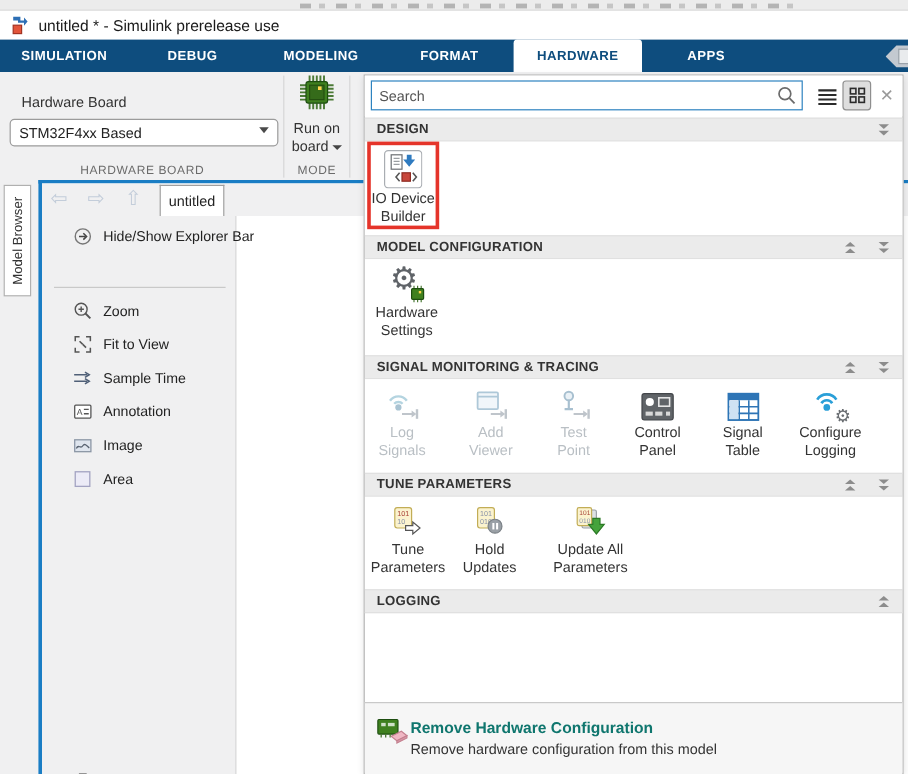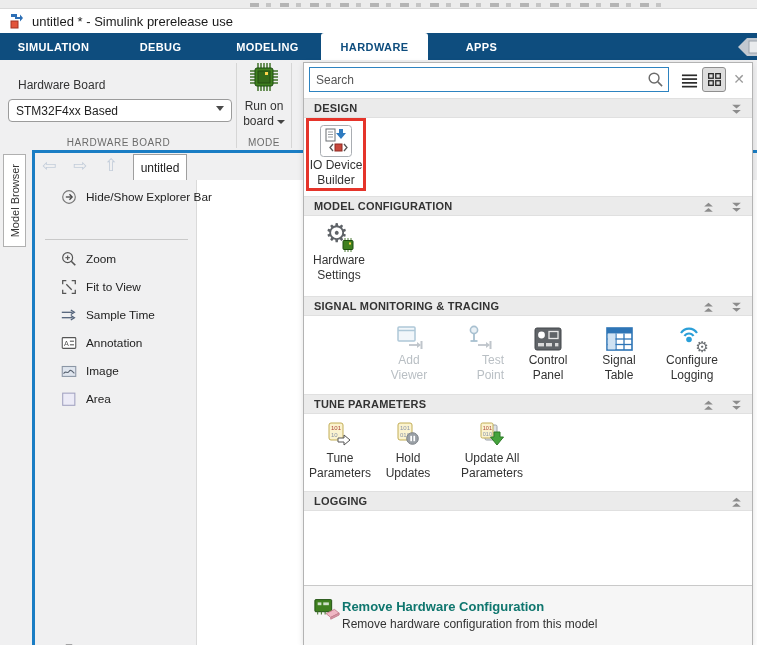--- a/index.html
+++ b/index.html
@@ -112,20 +112,21 @@
       <polygon points="3,1 9,1 9,4 12,4 12,1.5 15,5 12,8.5 12,6 7,6 7,4 3,4" fill="#2d6fb5"></polygon>
       <rect x="3" y="8" width="7" height="7" fill="#e2543a" stroke="#a33322" stroke-width="1"></rect>
     </svg>
     <span class="title">untitled * - Simulink prerelease use</span>
   </div>
 
   <div class="ribbon">
     <div class="rtab">SIMULATION</div>
     <div class="rtab">DEBUG</div>
     <div class="rtab">MODELING</div>
+    <div class="rtab">FORMAT</div>
     <div class="rtab active">HARDWARE</div>
     <div class="rtab">APPS</div>
     <svg class="ribbon-clip" width="24" height="22" viewBox="0 0 24 22">
       <polygon points="0,11 9,2 22,2 22,20 9,20" fill="#c3c9d0"></polygon>
       <rect x="11" y="5" width="10" height="12" fill="#e9ebed" stroke="#9aa2aa"></rect>
     </svg>
   </div>
 
   <div class="toolbar">
     <div class="hb-label">Hardware Board</div>
@@ -387,34 +388,48 @@
             </svg>
         </span>
         <span class="chev pos-down">
           <svg width="13" height="13" viewBox="0 0 12 12">
               <polygon points="2,1.5 10,1.5 6,5" fill="#8c8c8c"></polygon>
               <polygon points="2,6.5 10,6.5 6,10" fill="#8c8c8c"></polygon>
             </svg>
         </span>
       </div>
       <div class="sec-content" style="height:78px;">
+        <div class="tile disabled" style="left:5px;width:52px;">
+          <div class="tile-icon">
+            <svg width="30" height="28" viewBox="0 0 30 28">
+                <path d="M5 10 A8.5 8.5 0 0 1 19 10" fill="none" stroke="#b4d4e0" stroke-width="2"></path>
+                <path d="M8.5 12.5 A4.8 4.8 0 0 1 15.5 12.5" fill="none" stroke="#b4d4e0" stroke-width="2"></path>
+                <circle cx="12" cy="15.5" r="2.6" fill="#a9c3d2"></circle>
+                <line x1="15" y1="21" x2="24" y2="21" stroke="#bfc5cb" stroke-width="1.8"></line>
+                <polygon points="23,18 27,21 23,24" fill="#bfc5cb"></polygon>
+                <rect x="26.5" y="17" width="2" height="8" fill="#bfc5cb"></rect>
+              </svg>
+          </div>
+          <div class="tile-label">Log
+Signals</div>
+        </div>
         <div class="tile disabled" style="left:78px;width:54px;">
           <div class="tile-icon">
             <svg width="30" height="28" viewBox="0 0 30 28">
                 <rect x="4" y="3" width="17" height="14" rx="1" fill="#f1f6fa" stroke="#aec8d8" stroke-width="1.5"></rect>
                 <line x1="4" y1="6.5" x2="21" y2="6.5" stroke="#aec8d8" stroke-width="1.5"></line>
                 <line x1="15" y1="21" x2="24" y2="21" stroke="#bfc5cb" stroke-width="1.8"></line>
                 <polygon points="23,18 27,21 23,24" fill="#bfc5cb"></polygon>
                 <rect x="26.5" y="17" width="2" height="8" fill="#bfc5cb"></rect>
               </svg>
           </div>
           <div class="tile-label">Add
 Viewer</div>
         </div>
-        <div class="tile disabled" style="left:148px;width:52px;text-align:right;">
+        <div class="tile disabled" style="left:148px;width:52px;">
           <div class="tile-icon">
             <svg width="30" height="28" viewBox="0 0 30 28">
                 <circle cx="11" cy="6" r="3.6" fill="#eaf1f6" stroke="#a8c0d0" stroke-width="1.6"></circle>
                 <line x1="11" y1="9.6" x2="11" y2="17" stroke="#a8c0d0" stroke-width="1.8"></line>
                 <line x1="7.5" y1="17" x2="14.5" y2="17" stroke="#a8c0d0" stroke-width="1.8"></line>
                 <line x1="15" y1="21" x2="24" y2="21" stroke="#bfc5cb" stroke-width="1.8"></line>
                 <polygon points="23,18 27,21 23,24" fill="#bfc5cb"></polygon>
                 <rect x="26.5" y="17" width="2" height="8" fill="#bfc5cb"></rect>
               </svg>
           </div>

